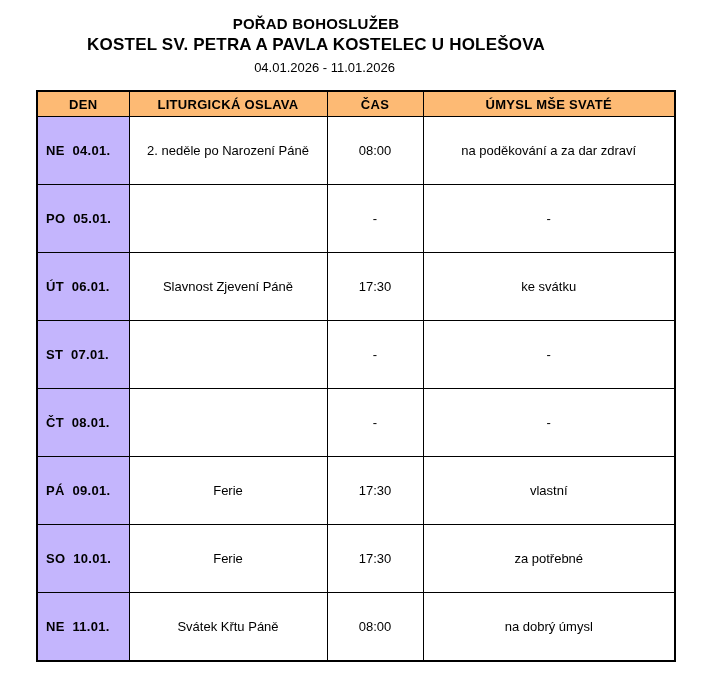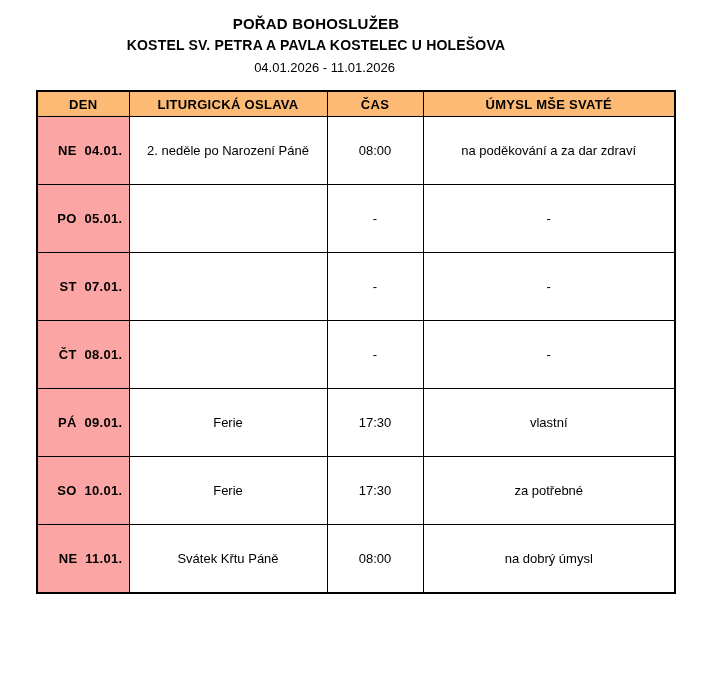--- a/index.html
+++ b/index.html
@@ -24,21 +24,21 @@
     text-align: center;
     padding-top: 14px;
   }
   .header .line1 {
     font-size: 15px;
     font-weight: bold;
     letter-spacing: 0.2px;
     line-height: 20px;
   }
   .header .line2 {
-    font-size: 14px;
+    font-size: 17px;
     font-weight: bold;
     letter-spacing: 0.2px;
     line-height: 20px;
     margin-top: 1px;
   }
   .header .line3 {
     font-size: 13px;
     font-weight: normal;
     line-height: 18px;
     margin-top: 4px;
@@ -77,23 +77,23 @@
   col.c-umy { width: 252px; }
 
   tbody td {
     height: 68px;
     vertical-align: middle;
     text-align: center;
     padding: 2px 6px;
     box-sizing: border-box;
   }
   tbody td.day {
-    background: #fca5a5;
+    background: #c4b5fd;
     font-weight: bold;
-    text-align: right;
+    text-align: left;
     padding-left: 8px;
     letter-spacing: 0.3px;
     white-space: pre;
   }
   tbody td.celebration {
     line-height: 17px;
   }
   tbody td.time {
     line-height: 17px;
   }
@@ -135,20 +135,26 @@
           <td class="time">08:00</td>
           <td class="intention">na poděkování a za dar zdraví</td>
         </tr>
         <tr>
           <td class="day">PO  05.01.</td>
           <td class="celebration"></td>
           <td class="time">-</td>
           <td class="intention">-</td>
         </tr>
         <tr>
+          <td class="day">ÚT  06.01.</td>
+          <td class="celebration">Slavnost Zjevení Páně</td>
+          <td class="time">17:30</td>
+          <td class="intention">ke svátku</td>
+        </tr>
+        <tr>
           <td class="day">ST  07.01.</td>
           <td class="celebration"></td>
           <td class="time">-</td>
           <td class="intention">-</td>
         </tr>
         <tr>
           <td class="day">ČT  08.01.</td>
           <td class="celebration"></td>
           <td class="time">-</td>
           <td class="intention">-</td>

